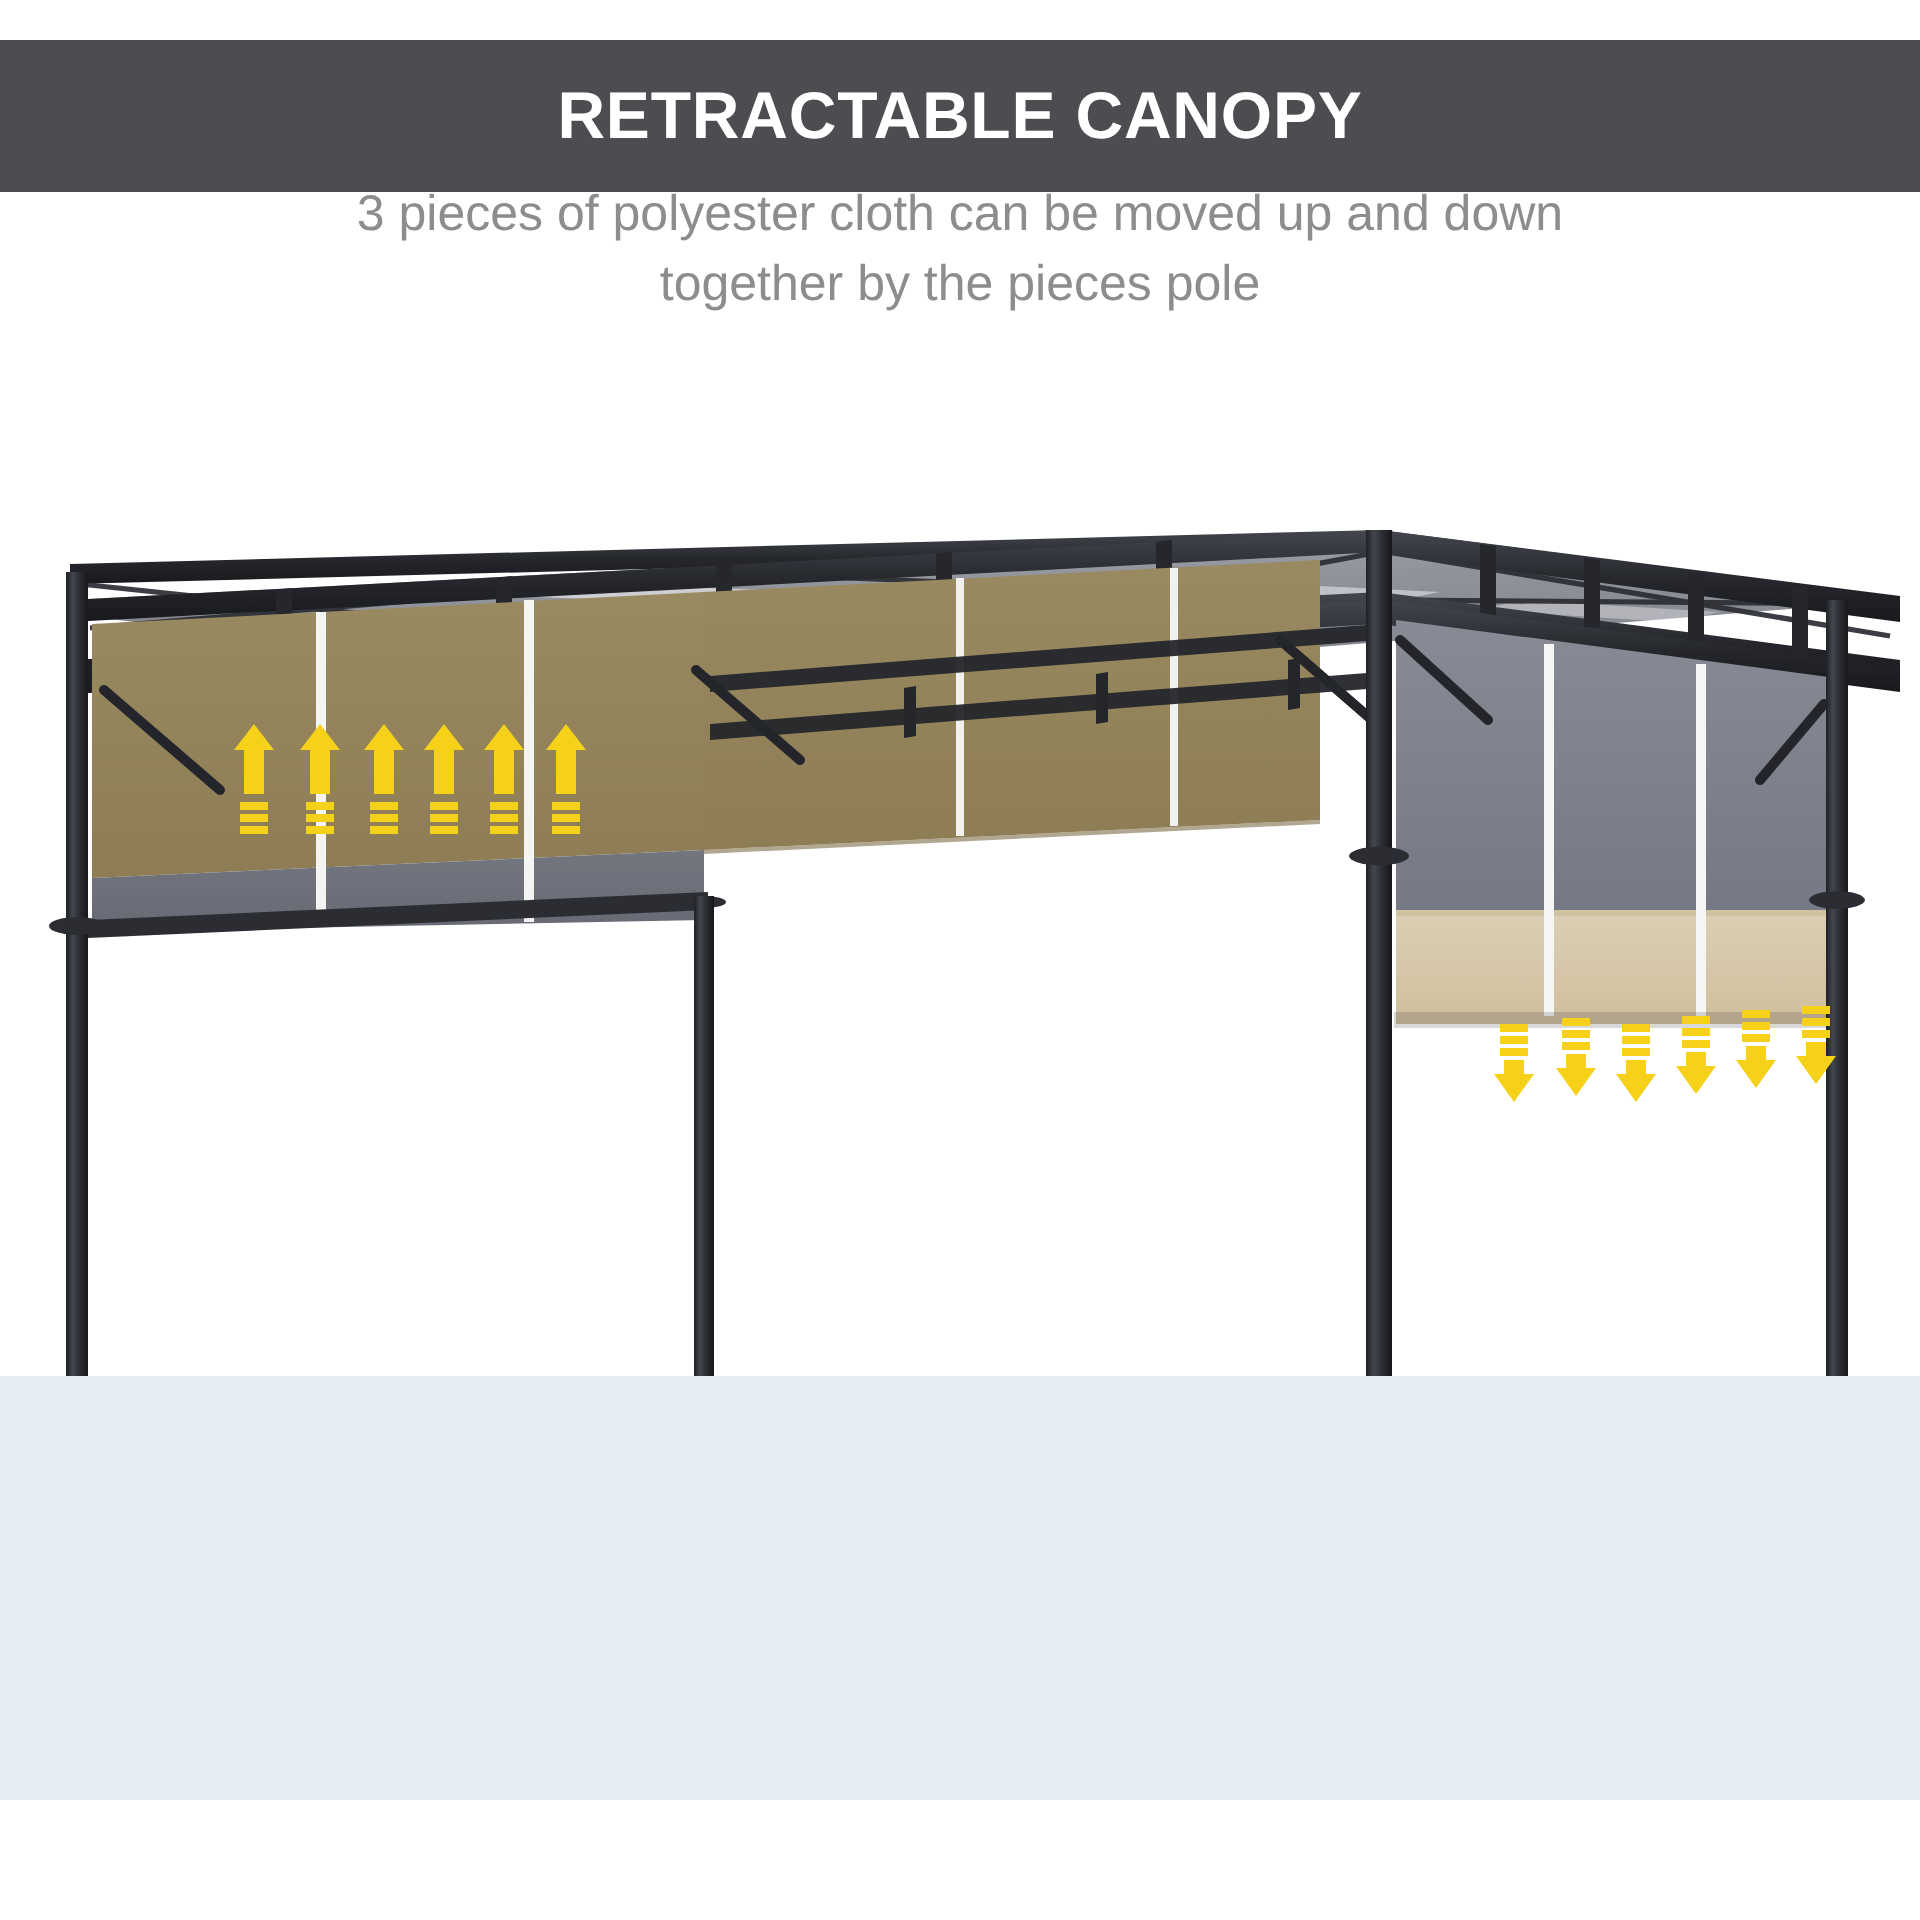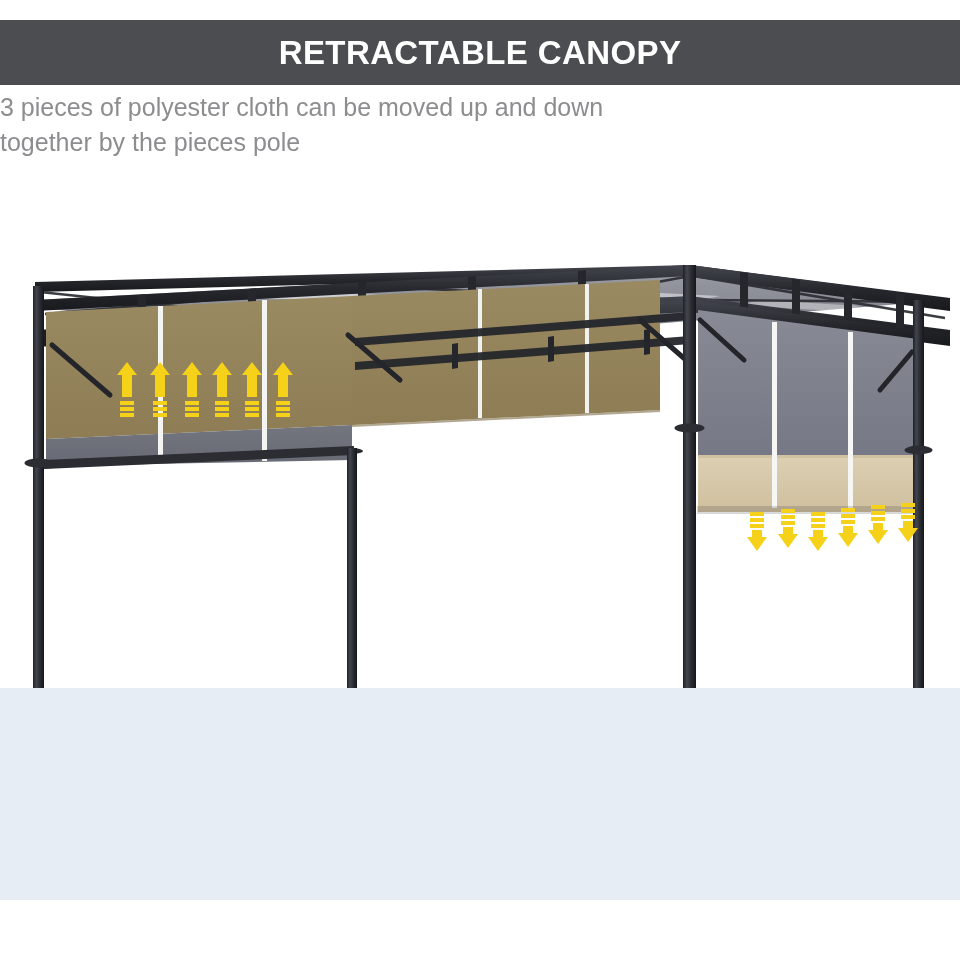--- a/index.html
+++ b/index.html
@@ -18,40 +18,40 @@
     background: #ffffff;
     overflow: hidden;
   }
 
   
   #title-bar {
     position: absolute;
     left: 0;
     top: 20px;
     width: 960px;
-    height: 65px;
+    height: 76px;
     background: #4c4d51;
     display: flex;
     align-items: center;
     justify-content: center;
   }
   #title-text {
     color: #ffffff;
     font-size: 33px;
     font-weight: bold;
     letter-spacing: 0.4px;
     white-space: nowrap;
     font-family: "Liberation Sans", sans-serif;
   }
   #subtitle {
     position: absolute;
     left: 0;
     top: 90px;
     width: 960px;
-    text-align: left;
+    text-align: center;
     color: #8d8d90;
     font-size: 25px;
     line-height: 35px;
     font-weight: 300;
     font-family: "Liberation Sans", sans-serif;
   }
   #subtitle .line {
     display: block;
   }
 

